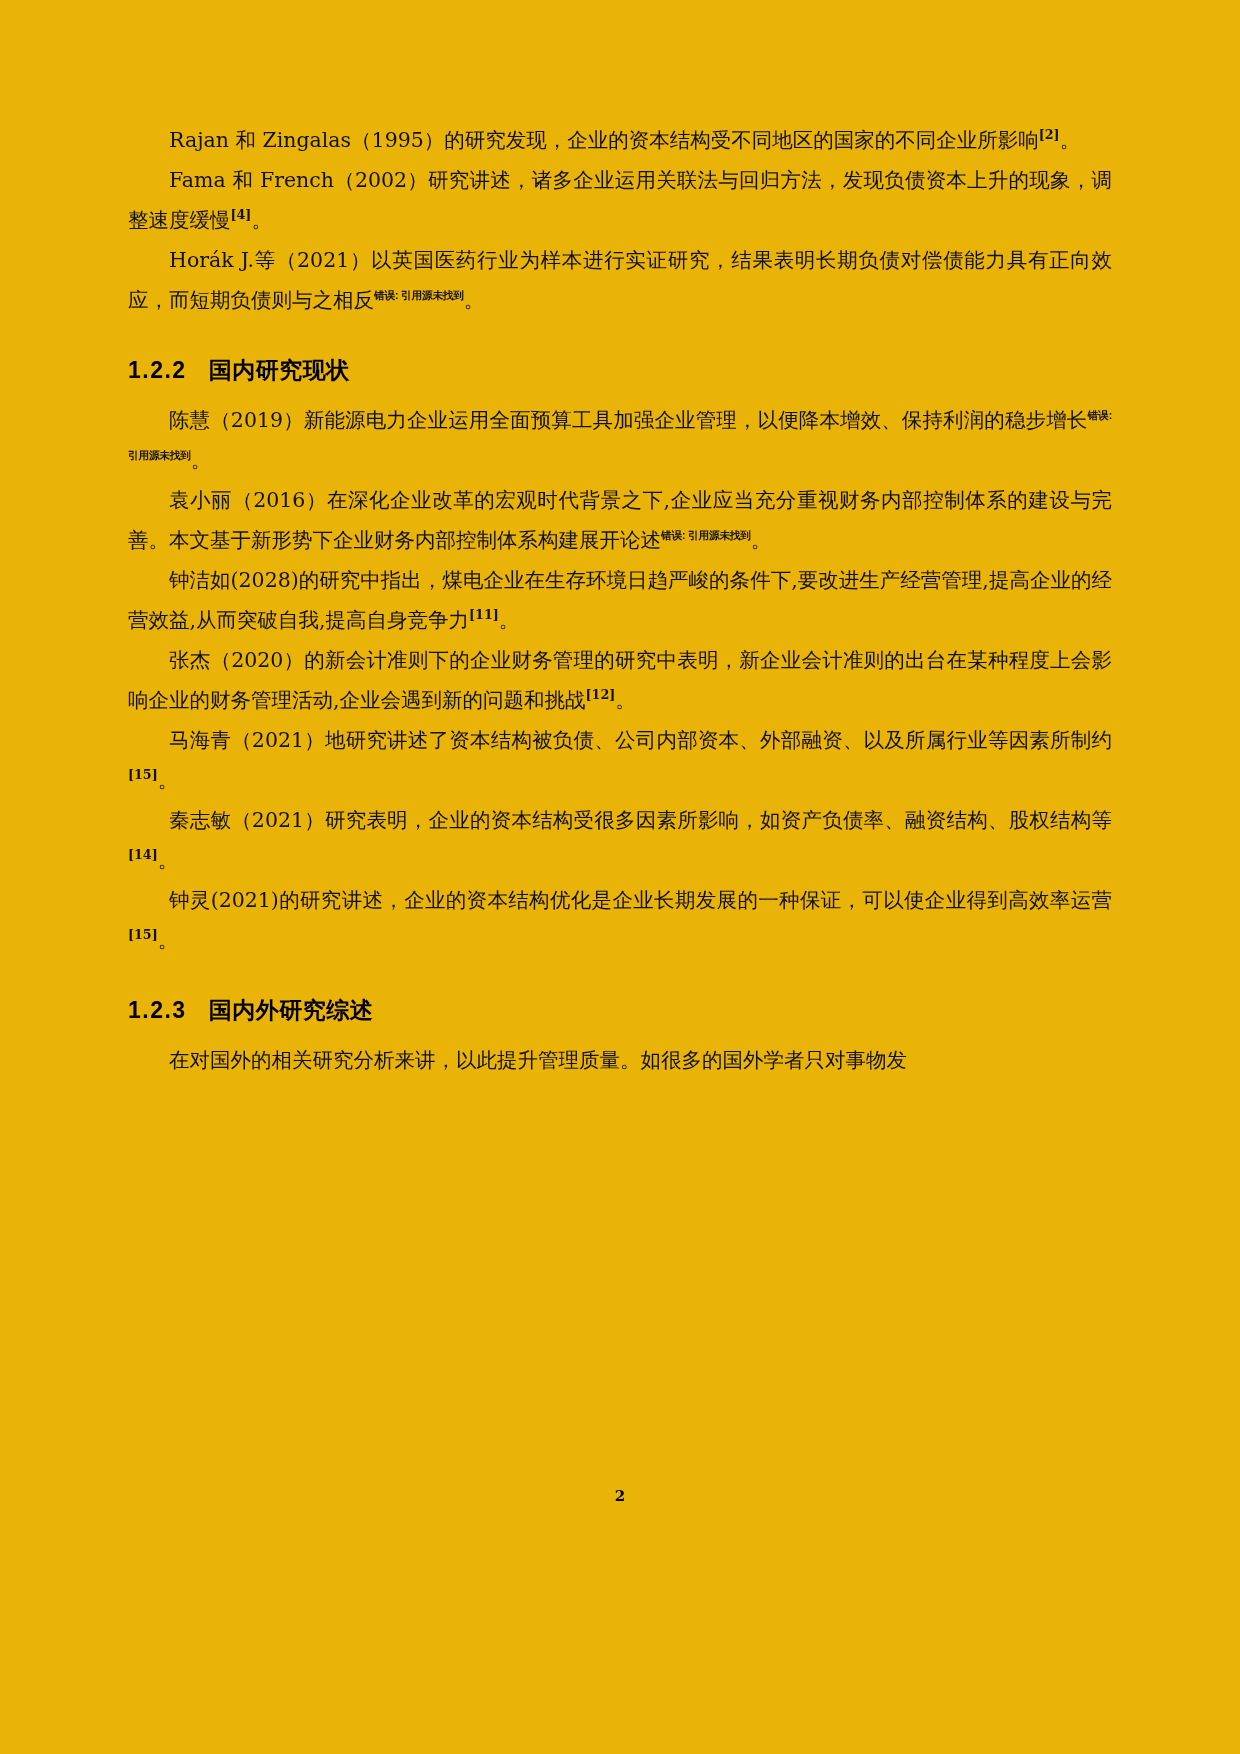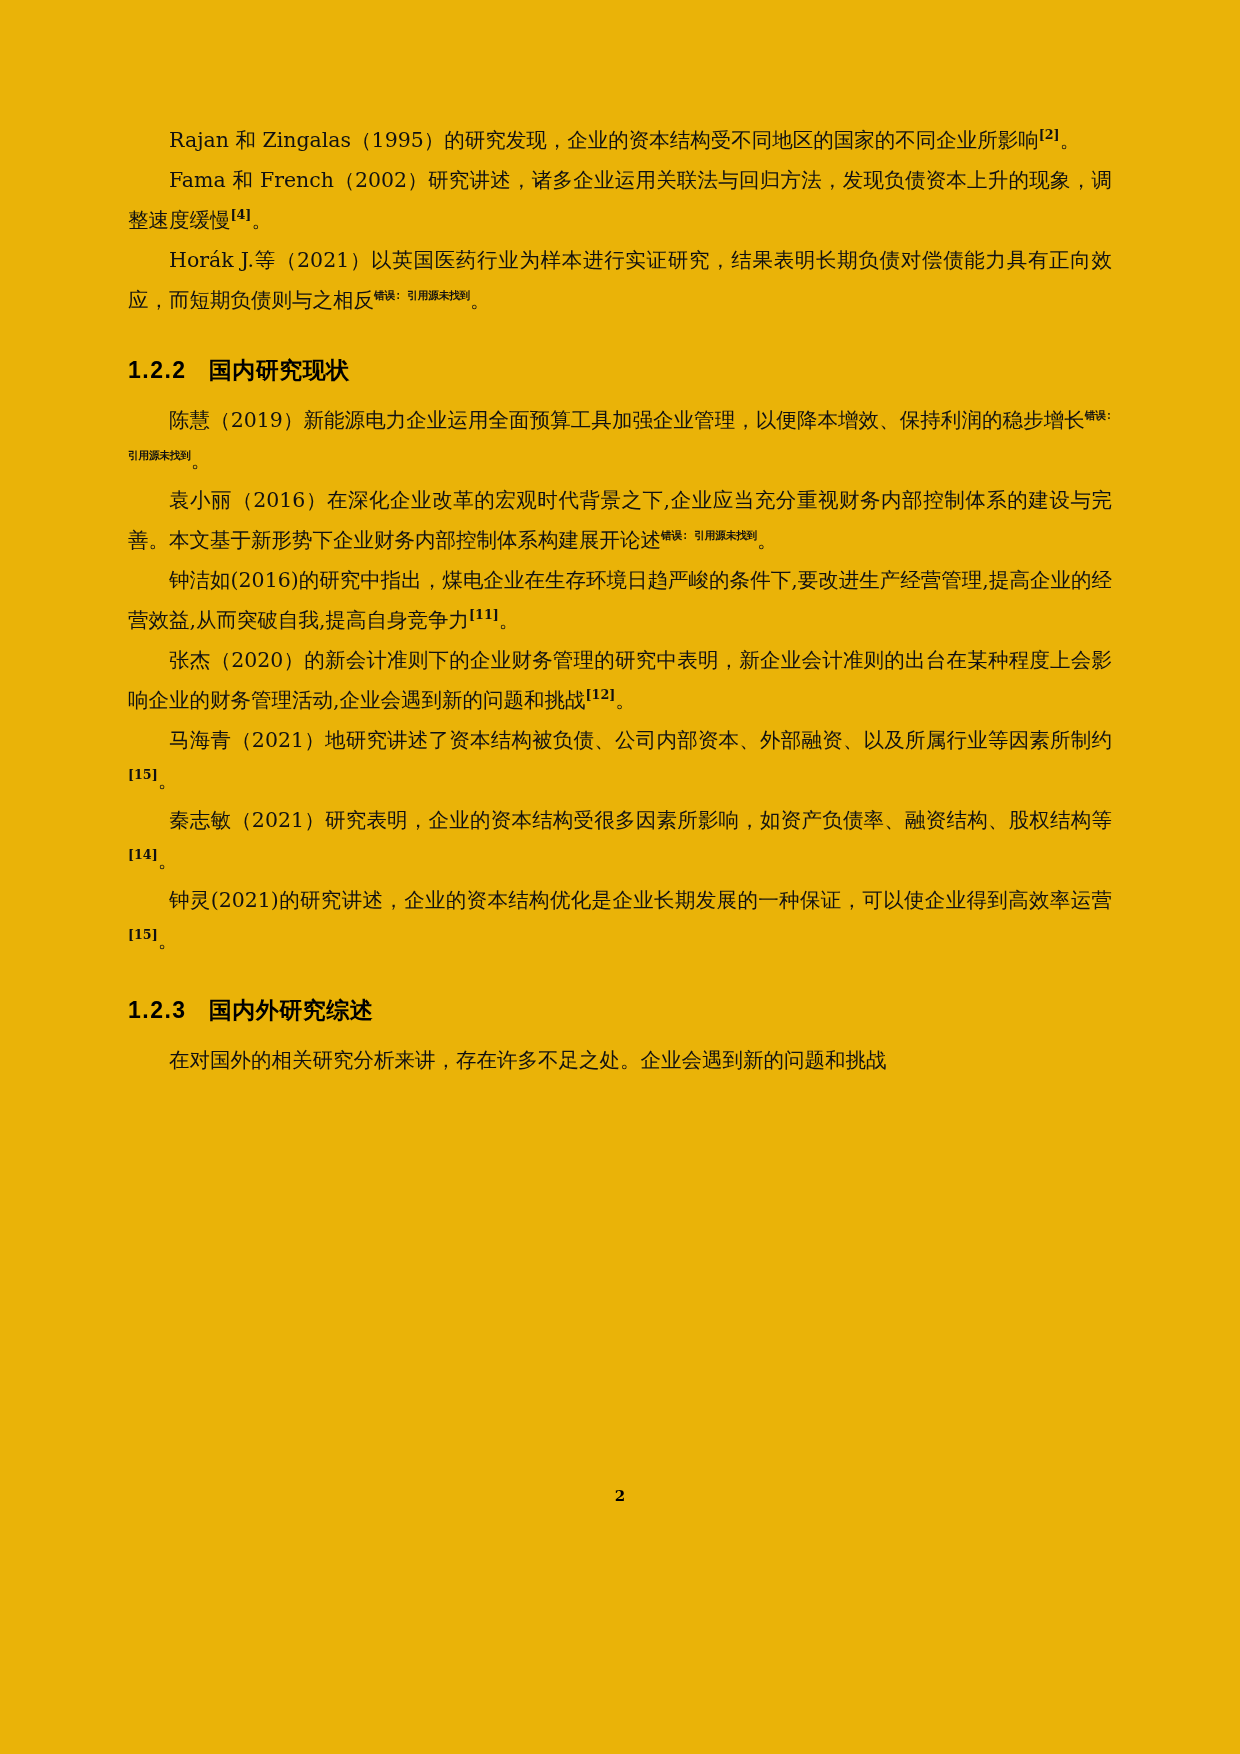--- a/index.html
+++ b/index.html
@@ -65,21 +65,21 @@
     vertical-align: super;
     line-height: 0;
     font-family: "DejaVu Serif", "Liberation Serif", serif;
     font-weight: bold;
   }
   
   sup.errfield {
     font-size: 0.52em;
     vertical-align: super;
     line-height: 0;
-    font-family: Liberation Mono, monospace;
+    font-family: Liberation Sans, sans-serif;
     font-weight: bold;
     letter-spacing: -0.2px;
   }
   .footer {
     position: absolute;
     left: 0;
     right: 0;
     top: 1487px;
     text-align: center;
     font-family: "DejaVu Serif", "Liberation Serif", serif;
@@ -120,21 +120,21 @@
       <span>陈慧（2019）新能源电力企业运用全面预算工具加强企业管理，以便降本增效、保持利润的稳步增长</span><sup class="errfield">错误: 引用源未找到</sup><span>。</span>
     </p>
 
     <p class="para">
       <span>袁小丽（2016）在深化企业改革的宏观时代背景之下,企业应当充分重视财务内部控制体系的建设与完善。本文基于新形势下企业财务内部控制体系构建展开论述</span><sup class="errfield">错误: 引用源未找到</sup><span>。</span>
     </p>
 
 
 
     <p class="para">
-      <span>钟洁如(2016)的研究中指出，煤电企业在生存环境日趋严峻的条件下,要改进生产经营管理,提高企业的经营效益,从而突破自我,提高自身竞争力</span><sup class="ref">[11]</sup><span>。</span>
+      <span>钟洁如(2028)的研究中指出，煤电企业在生存环境日趋严峻的条件下,要改进生产经营管理,提高企业的经营效益,从而突破自我,提高自身竞争力</span><sup class="ref">[11]</sup><span>。</span>
     </p>
 
     <p class="para">
       <span>张杰（2020）的新会计准则下的企业财务管理的研究中表明，新企业会计准则的出台在某种程度上会影响企业的财务管理活动,企业会遇到新的问题和挑战</span><sup class="ref">[12]</sup><span>。</span>
     </p>
 
     <p class="para">
       <span>马海青（2021）地研究讲述了资本结构被负债、公司内部资本、外部融资、以及所属行业等因素所制约</span><sup class="ref">[15]</sup><span>。</span>
     </p>
 
@@ -148,21 +148,21 @@
 
     <div class="sp-before-h"></div>
 
     <h2 class="heading">
       <span class="num">1.2.3</span><span class="gap"></span><span>国内外研究综述</span>
     </h2>
 
     <div class="sp-after-h"></div>
 
     <p class="para">
-      <span>在对国外的相关研究分析来讲，存在许多不足之处。企业会遇到新的问题和挑战</span>
+      <span>在对国外的相关研究分析来讲，以此提升管理质量。如很多的国外学者只对事物发</span>
     </p>
 
   </div>
 
   <div class="footer">
     <span>2</span>
   </div>
 </div>
 
 </body></html>

